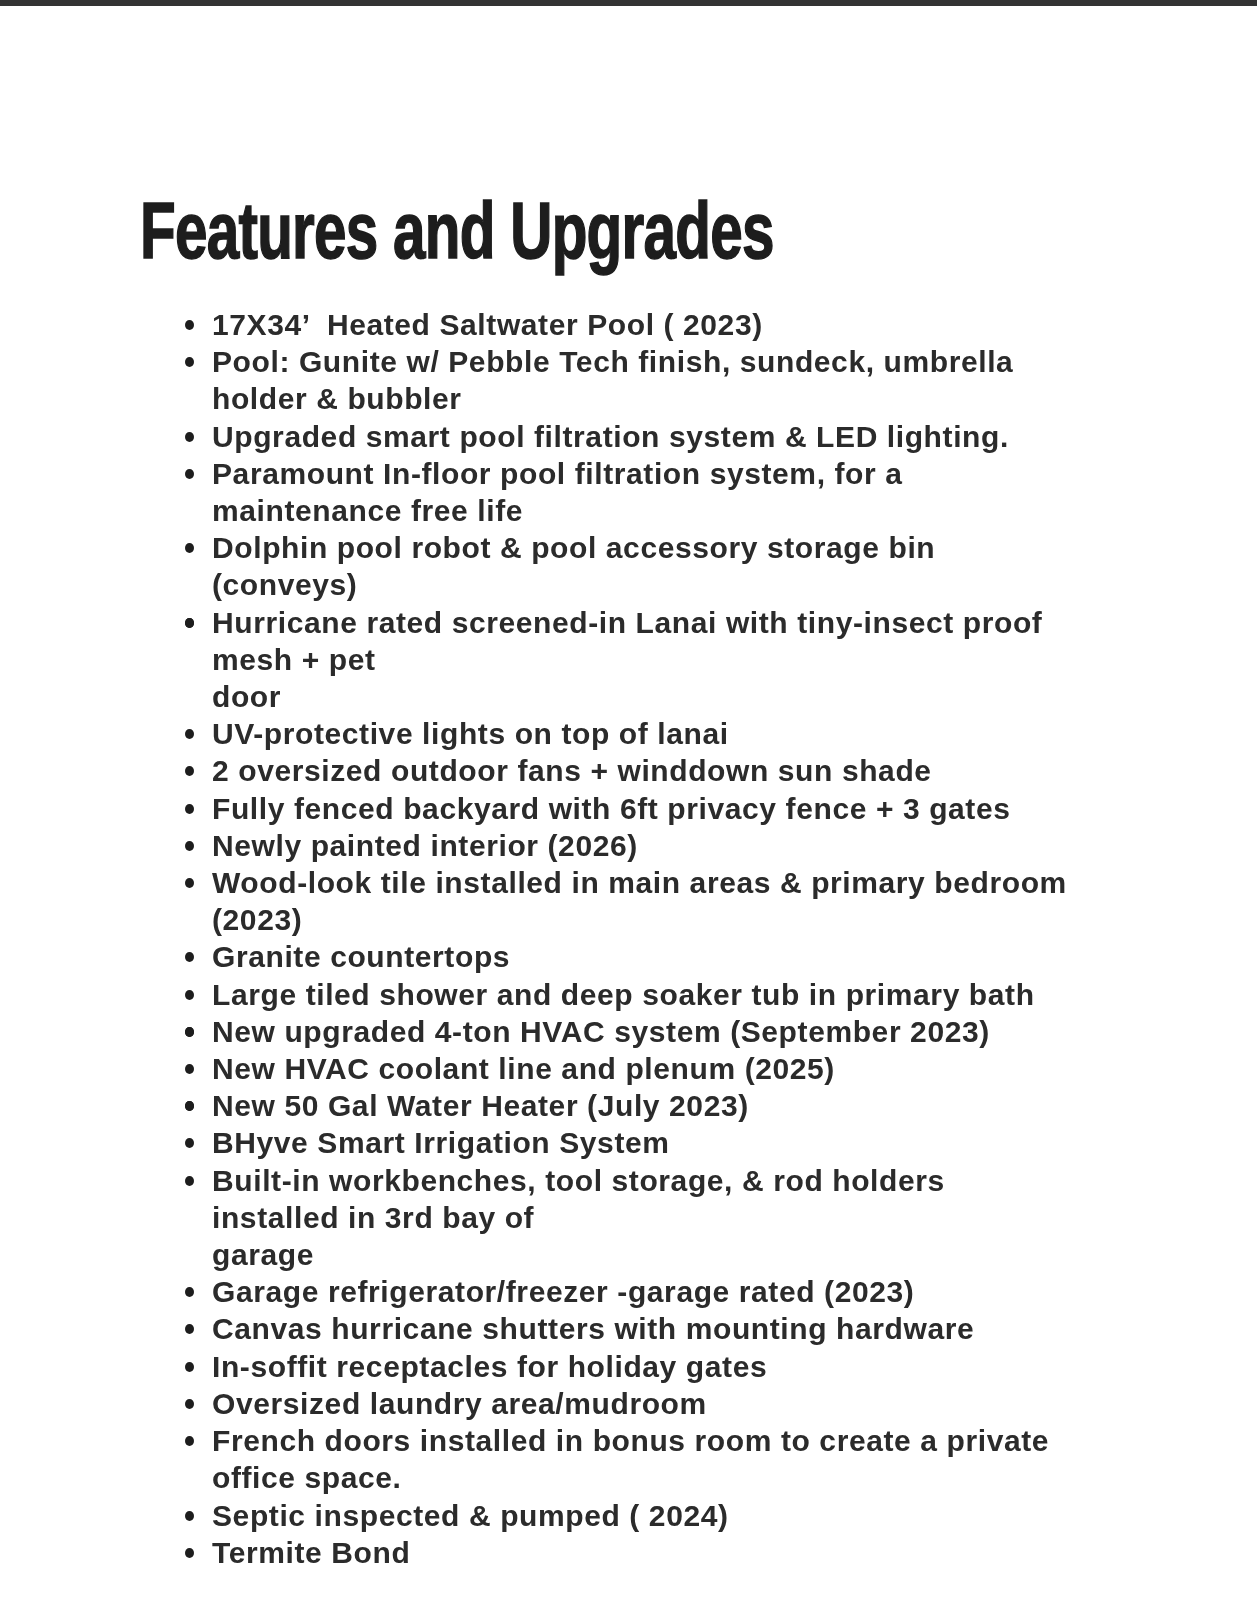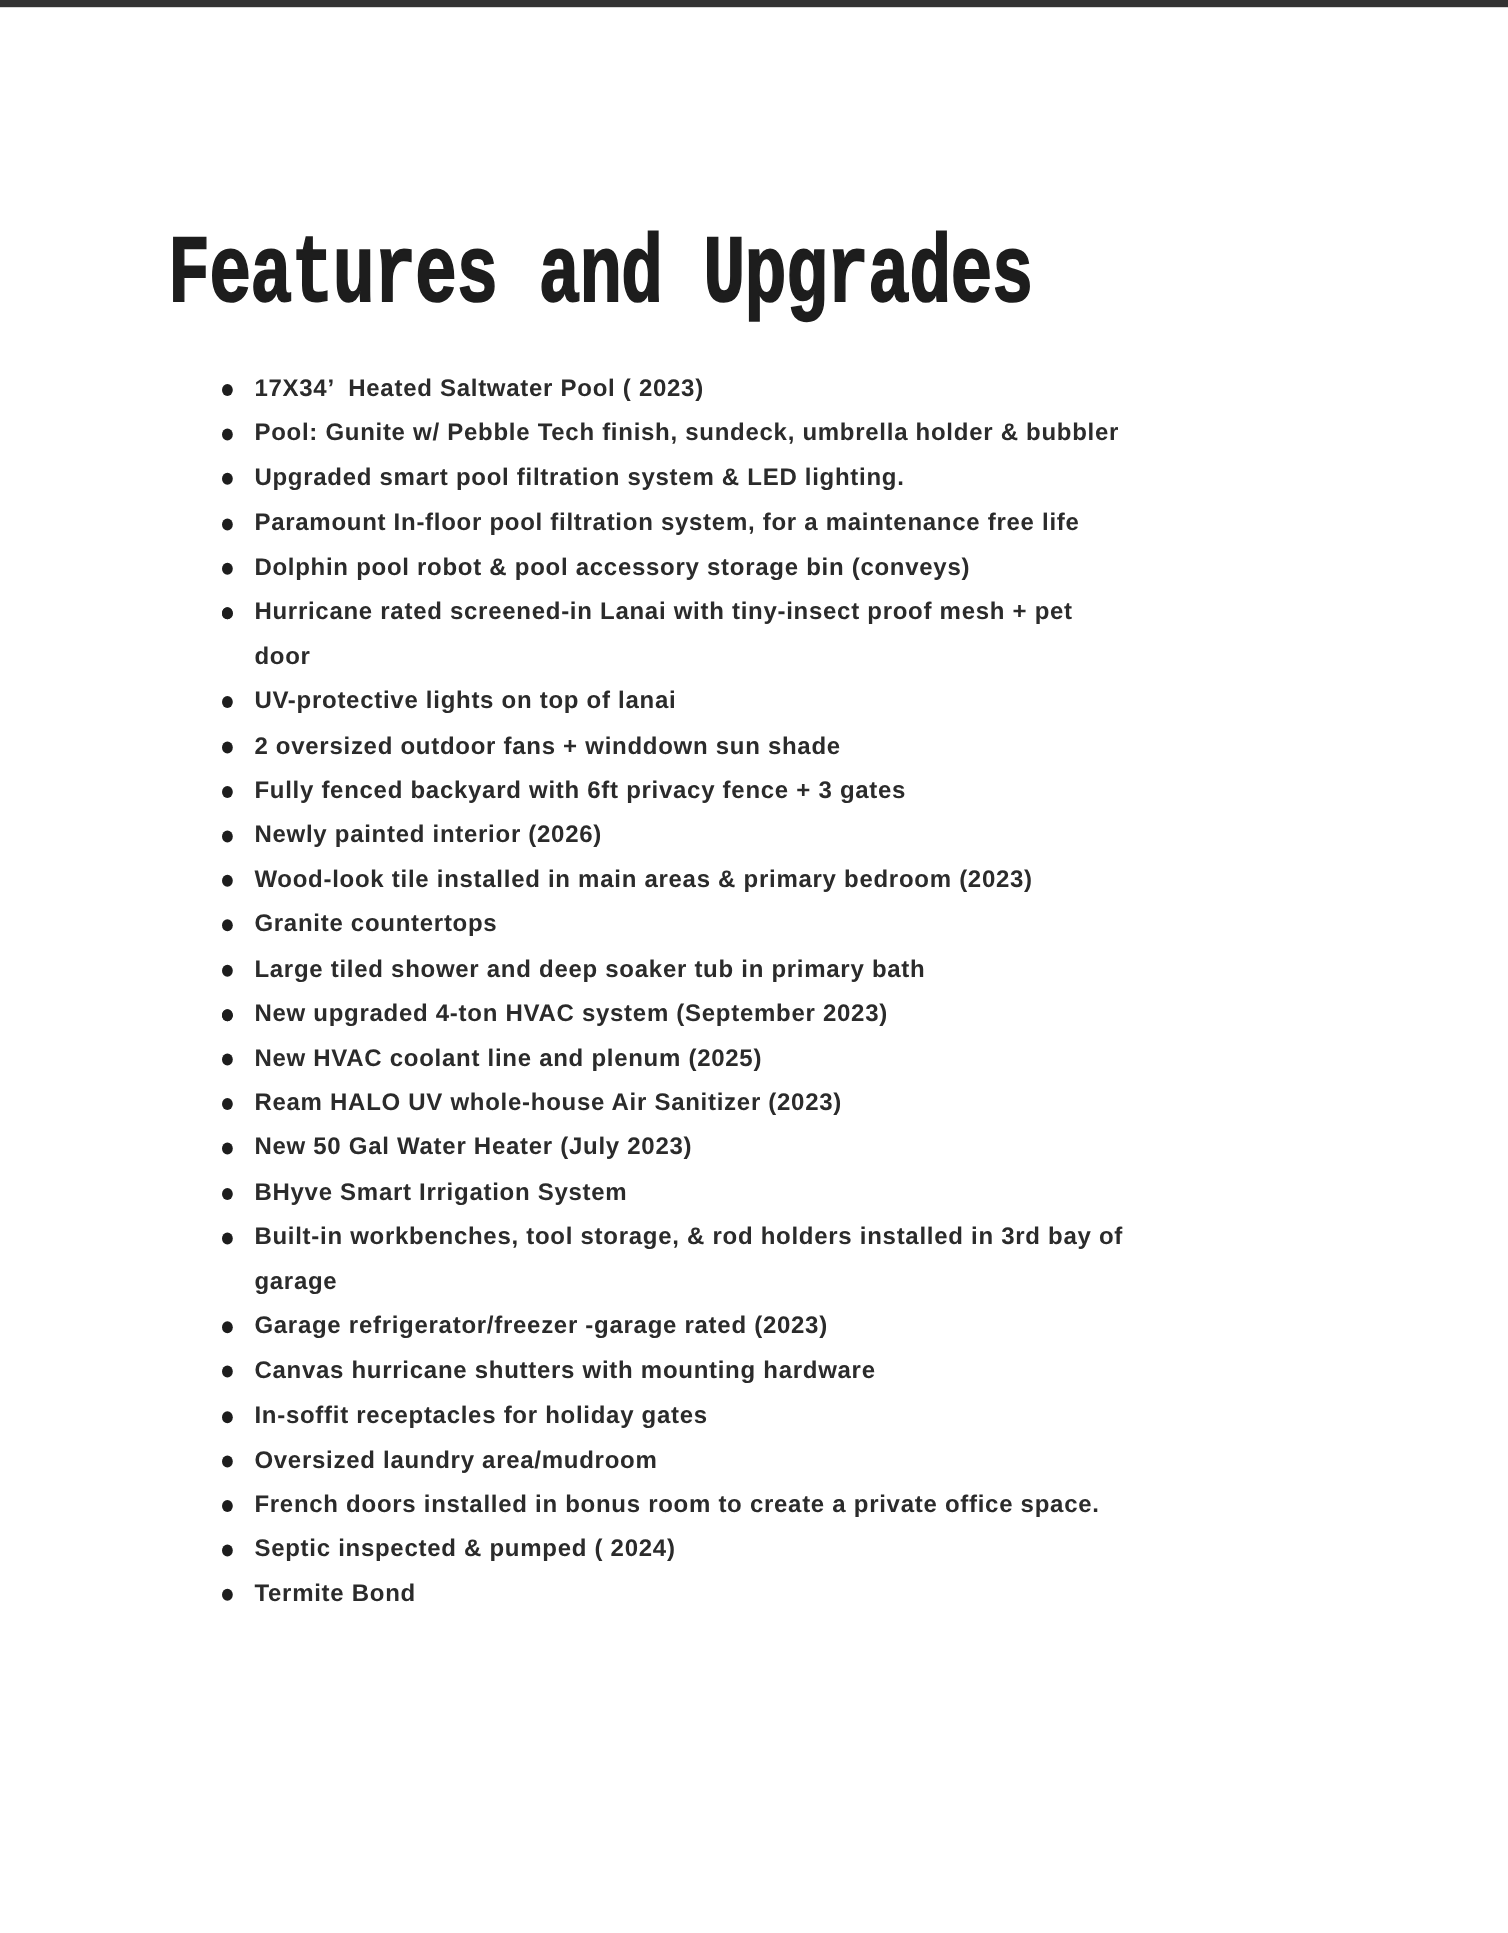--- a/index.html
+++ b/index.html
@@ -23,21 +23,20 @@
     height: 6px;
     background: var(--top-bar-color);
   }
   .doc {
     padding: 184px 40px 0 140px;
   }
   .title {
     margin: 0;
     height: 82px;
     white-space: nowrap;
-    font-family: Liberation Mono, monospace;
   }
   .title-inner {
     display: inline-block;
     font-size: 80px;
     line-height: 82px;
     font-weight: bold;
     letter-spacing: -1px;
     color: var(--title-color);
     -webkit-text-stroke: 1.5px var(--title-color);
     transform: scaleX(0.73);
@@ -47,21 +46,21 @@
     list-style: none;
     margin: 34px 0 0 0;
     padding: 0;
     width: 940px;
   }
   .feature-item {
     position: relative;
     padding-left: 72px;
     color: var(--text-color);
     font-weight: bold;
-    font-size: 20px;
+    font-size: 30px;
     line-height: 37.2px;
     letter-spacing: 0.6px;
   }
   .feature-item .bullet {
     position: absolute;
     left: 45px;
     top: 14px;
     width: 9px;
     height: 10px;
     border-radius: 50%;
@@ -163,21 +162,20 @@
         <span class="item-text">New upgraded 4-ton HVAC system (September 2023)</span>
       </li>
 
       <li class="feature-item">
         <span class="bullet"></span>
         <span class="item-text">New HVAC coolant line and plenum (2025)</span>
       </li>
 
       <li class="feature-item">
         <span class="bullet"></span>
-        <span class="item-text">Ream HALO UV whole-house Air Sanitizer (2023)</span>
       </li>
 
       <li class="feature-item">
         <span class="bullet"></span>
         <span class="item-text">New 50 Gal Water Heater (July 2023)</span>
       </li>
 
       <li class="feature-item">
         <span class="bullet"></span>
         <span class="item-text">BHyve Smart Irrigation System</span>

